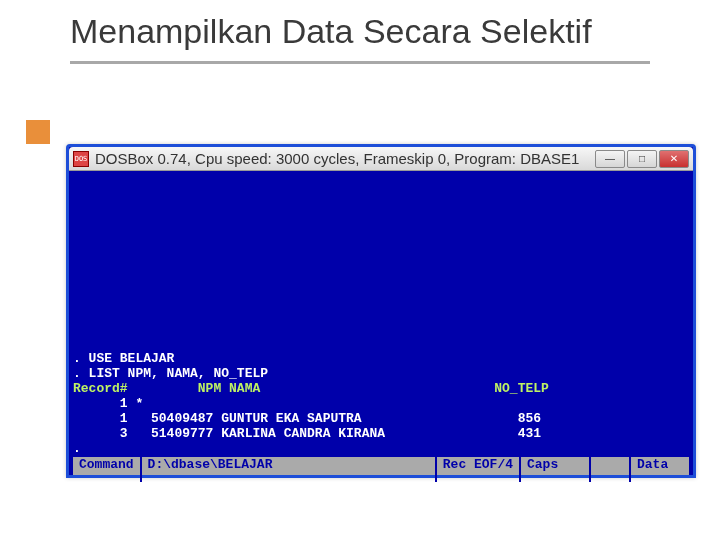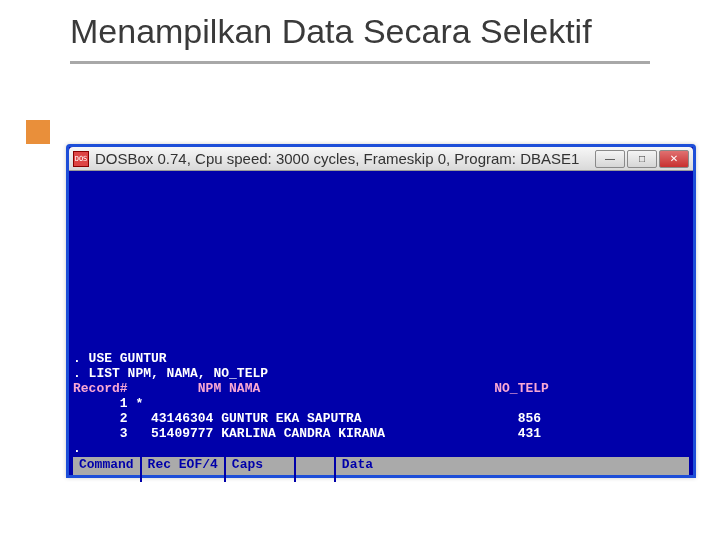--- a/index.html
+++ b/index.html
@@ -92,21 +92,21 @@
     font-size: 13px;
     font-weight: bold;
     line-height: 1.15;
     padding: 2px 4px 0 4px;
     white-space: pre;
     min-height: 300px;
     display: flex;
     flex-direction: column;
   }
   .term-body { flex: 1; }
-  .term-grey { color: #f9a8d4; }
+  .term-grey { color: #bef264; }
   .statusbar {
     display: flex;
     background: #aaaaaa;
     color: #0000aa;
     font-family: "Courier New", monospace;
     font-size: 13px;
     font-weight: bold;
     height: 18px;
     align-items: center;
   }
@@ -146,29 +146,30 @@
 
 
 
 
 
 
 
 
 
 
-</span><span>. USE GUNTUR</span>
+</span><span>. USE BELAJAR</span>
 <span>. LIST NPM, NAMA, NO_TELP</span>
 <span class="term-grey">Record#         NPM NAMA                              NO_TELP</span>
 <span>      1 *</span>
-<span>      2   43146304 GUNTUR EKA SAPUTRA                    856</span>
+<span>      1   50409487 GUNTUR EKA SAPUTRA                    856</span>
 <span>      3   51409777 KARLINA CANDRA KIRANA                 431</span>
 <span>.</span>
 </div>
     <div class="statusbar">
       <div class="cell">Command</div>
+      <div class="cell" style="flex:1">D:\dbase\BELAJAR</div>
       <div class="cell">Rec EOF/4</div>
       <div class="cell" style="width:70px">Caps</div>
       <div class="cell spacer"> </div>
       <div class="cell" style="width:60px">Data</div>
     </div>
   </div>
 </div>
 
 </body></html>

